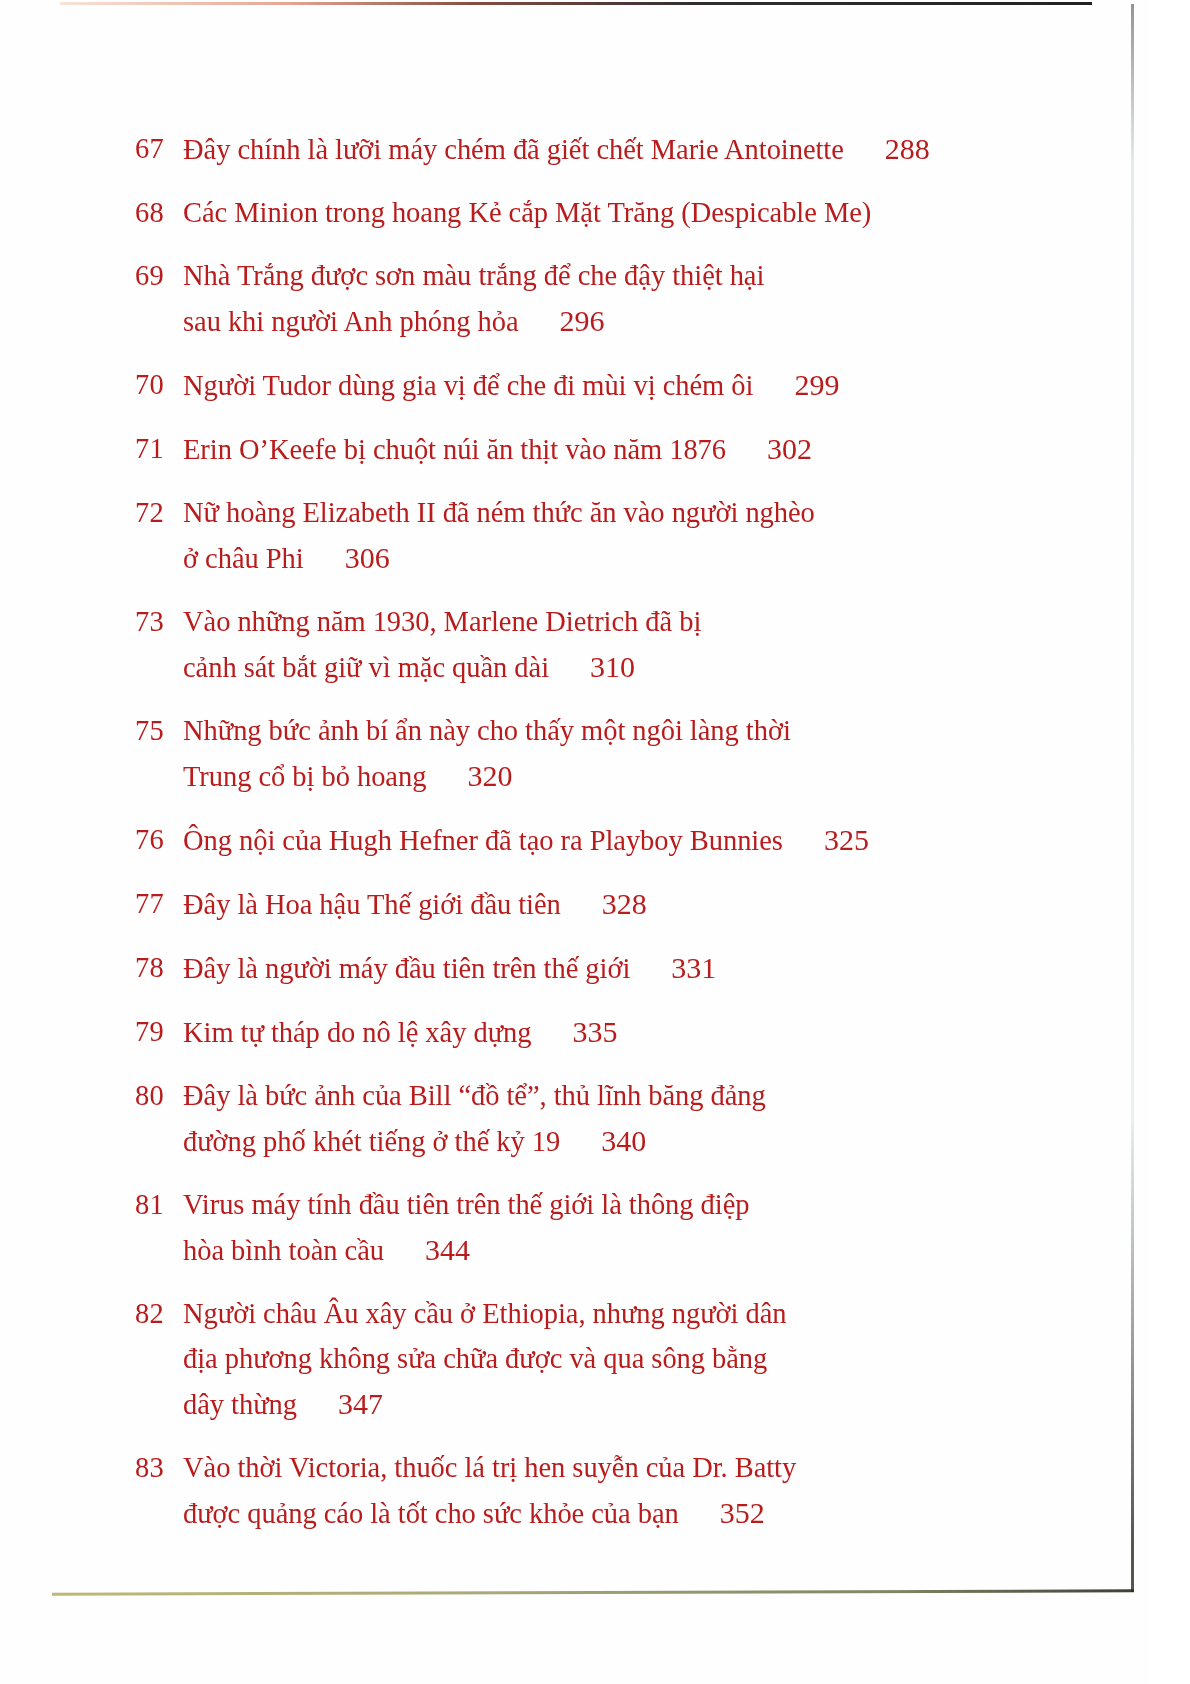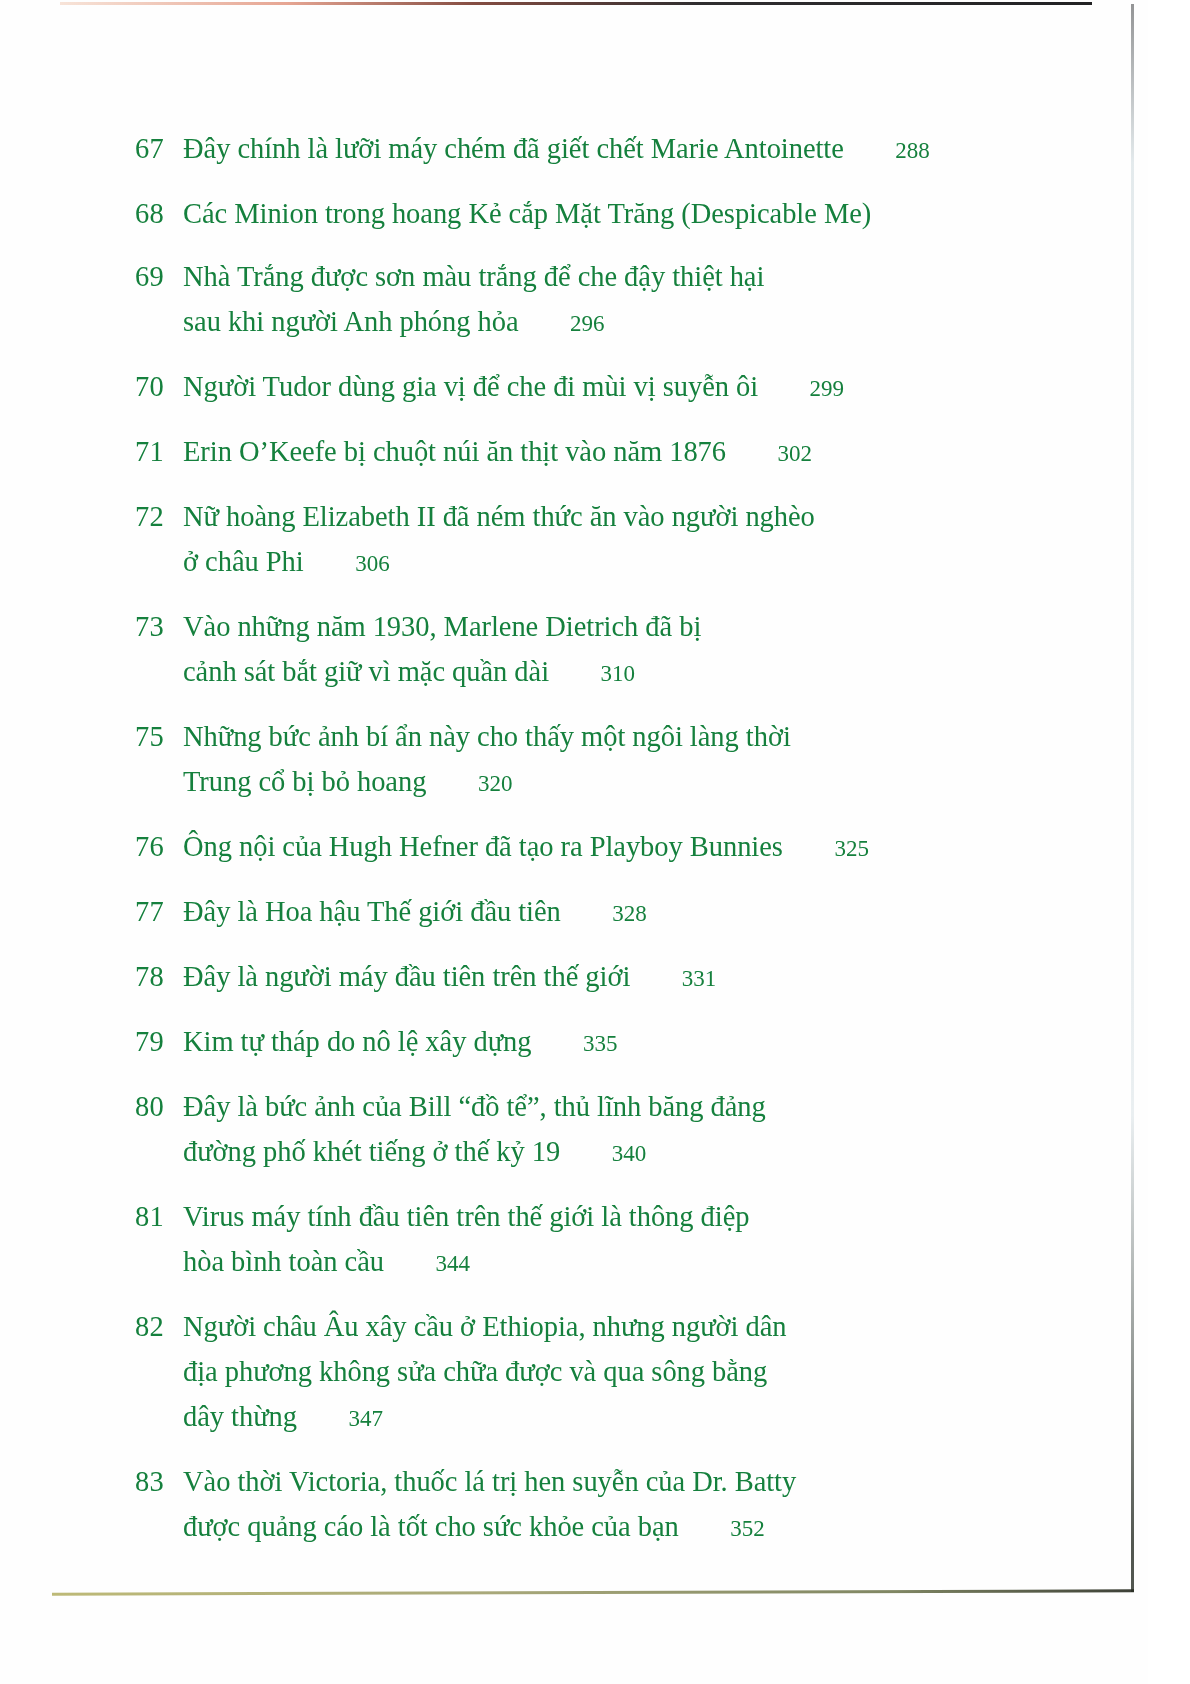--- a/index.html
+++ b/index.html
@@ -8,21 +8,21 @@
     padding: 0;
     background: #ffffff;
   }
   .page {
     position: relative;
     width: 1148px;
     height: 1684px;
     background: #fefefe;
     overflow: hidden;
     font-family: "Liberation Serif", "DejaVu Serif", serif;
-    color: #15803d;
+    color: #b91c1c;
   }
 
   
   .scan-edge-top {
     position: absolute;
     top: 2px;
     left: 60px;
     right: 56px;
     height: 3px;
     background: linear-gradient(90deg,
@@ -89,21 +89,21 @@
     justify-content: flex-start;
     font-size: 28.5px;
     line-height: 45px;
   }
   .entry-text {
     white-space: nowrap;
     letter-spacing: -0.05px;
   }
   .entry-page {
     flex: 0 0 auto;
-    font-size: 23px;
+    font-size: 30px;
     line-height: 45px;
     text-align: right;
     min-width: 62px;
     margin-left: 24px;
     white-space: nowrap;
   }
   .entry-page.empty { visibility: hidden; }
 </style>
 </head>
 <body>
@@ -143,21 +143,21 @@
           <div class="entry-line">
             <span class="entry-text">sau khi người Anh phóng hỏa</span>
             <span class="entry-page">296</span>
           </div>
         </div>
       </div>
       <div class="toc-entry">
         <div class="entry-num">70</div>
         <div class="entry-body">
           <div class="entry-line">
-            <span class="entry-text">Người Tudor dùng gia vị để che đi mùi vị suyễn ôi</span>
+            <span class="entry-text">Người Tudor dùng gia vị để che đi mùi vị chém ôi</span>
             <span class="entry-page">299</span>
           </div>
         </div>
       </div>
       <div class="toc-entry">
         <div class="entry-num">71</div>
         <div class="entry-body">
           <div class="entry-line">
             <span class="entry-text">Erin O’Keefe bị chuột núi ăn thịt vào năm 1876</span>
             <span class="entry-page">302</span>

